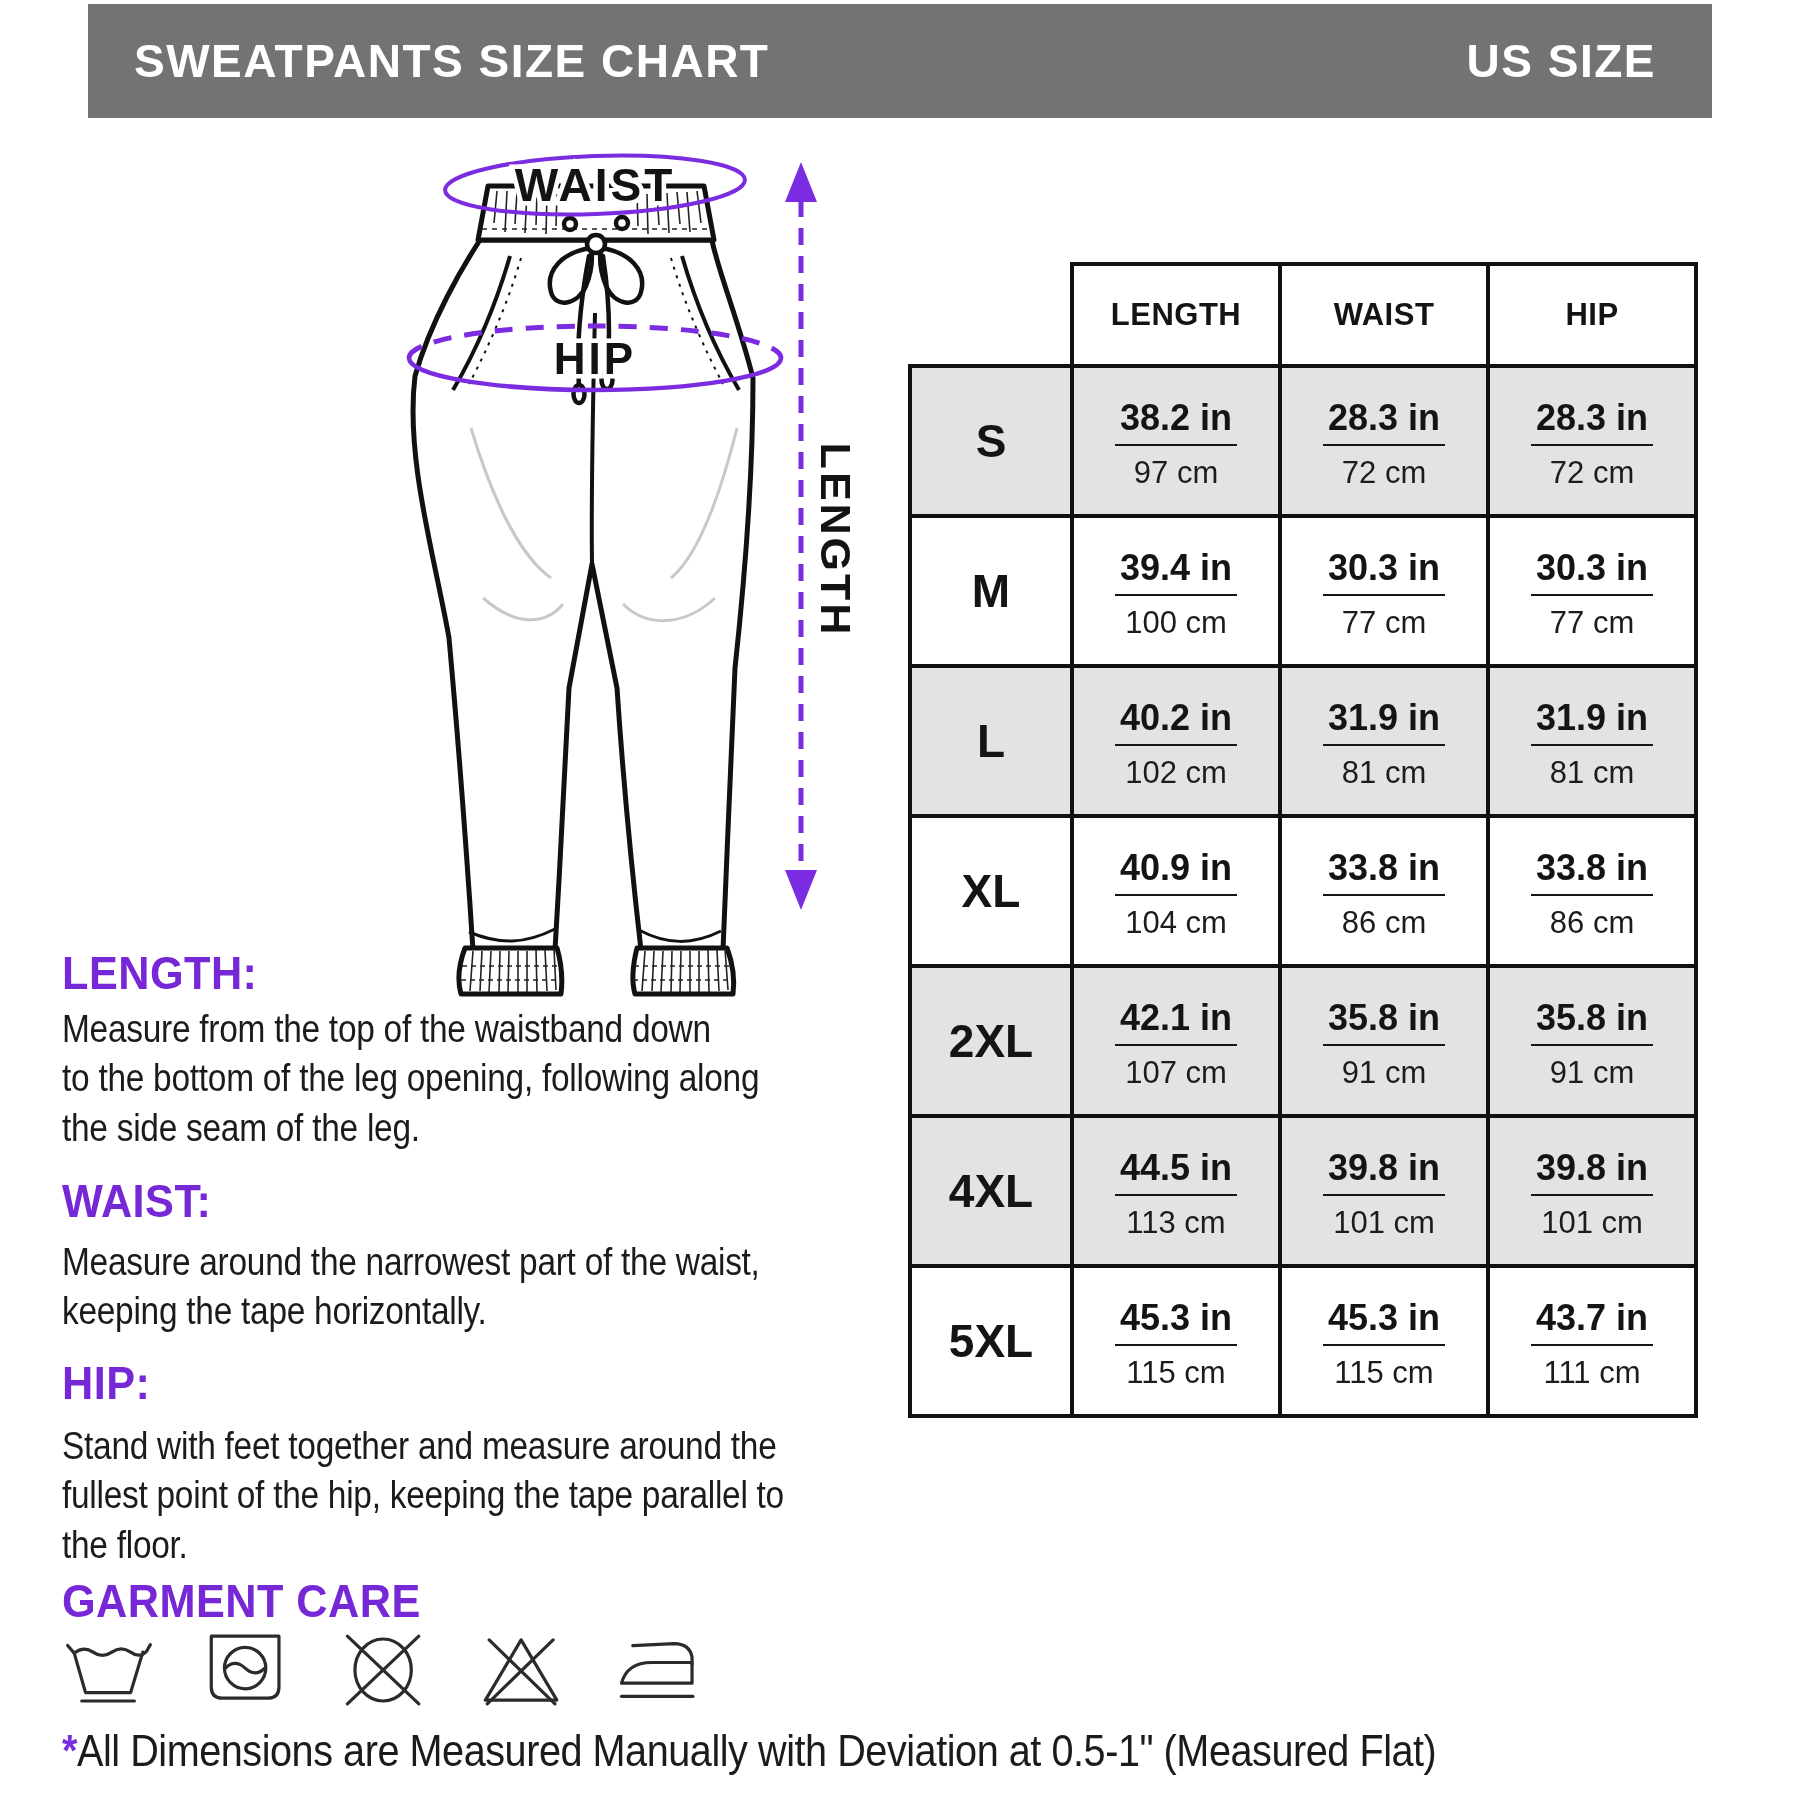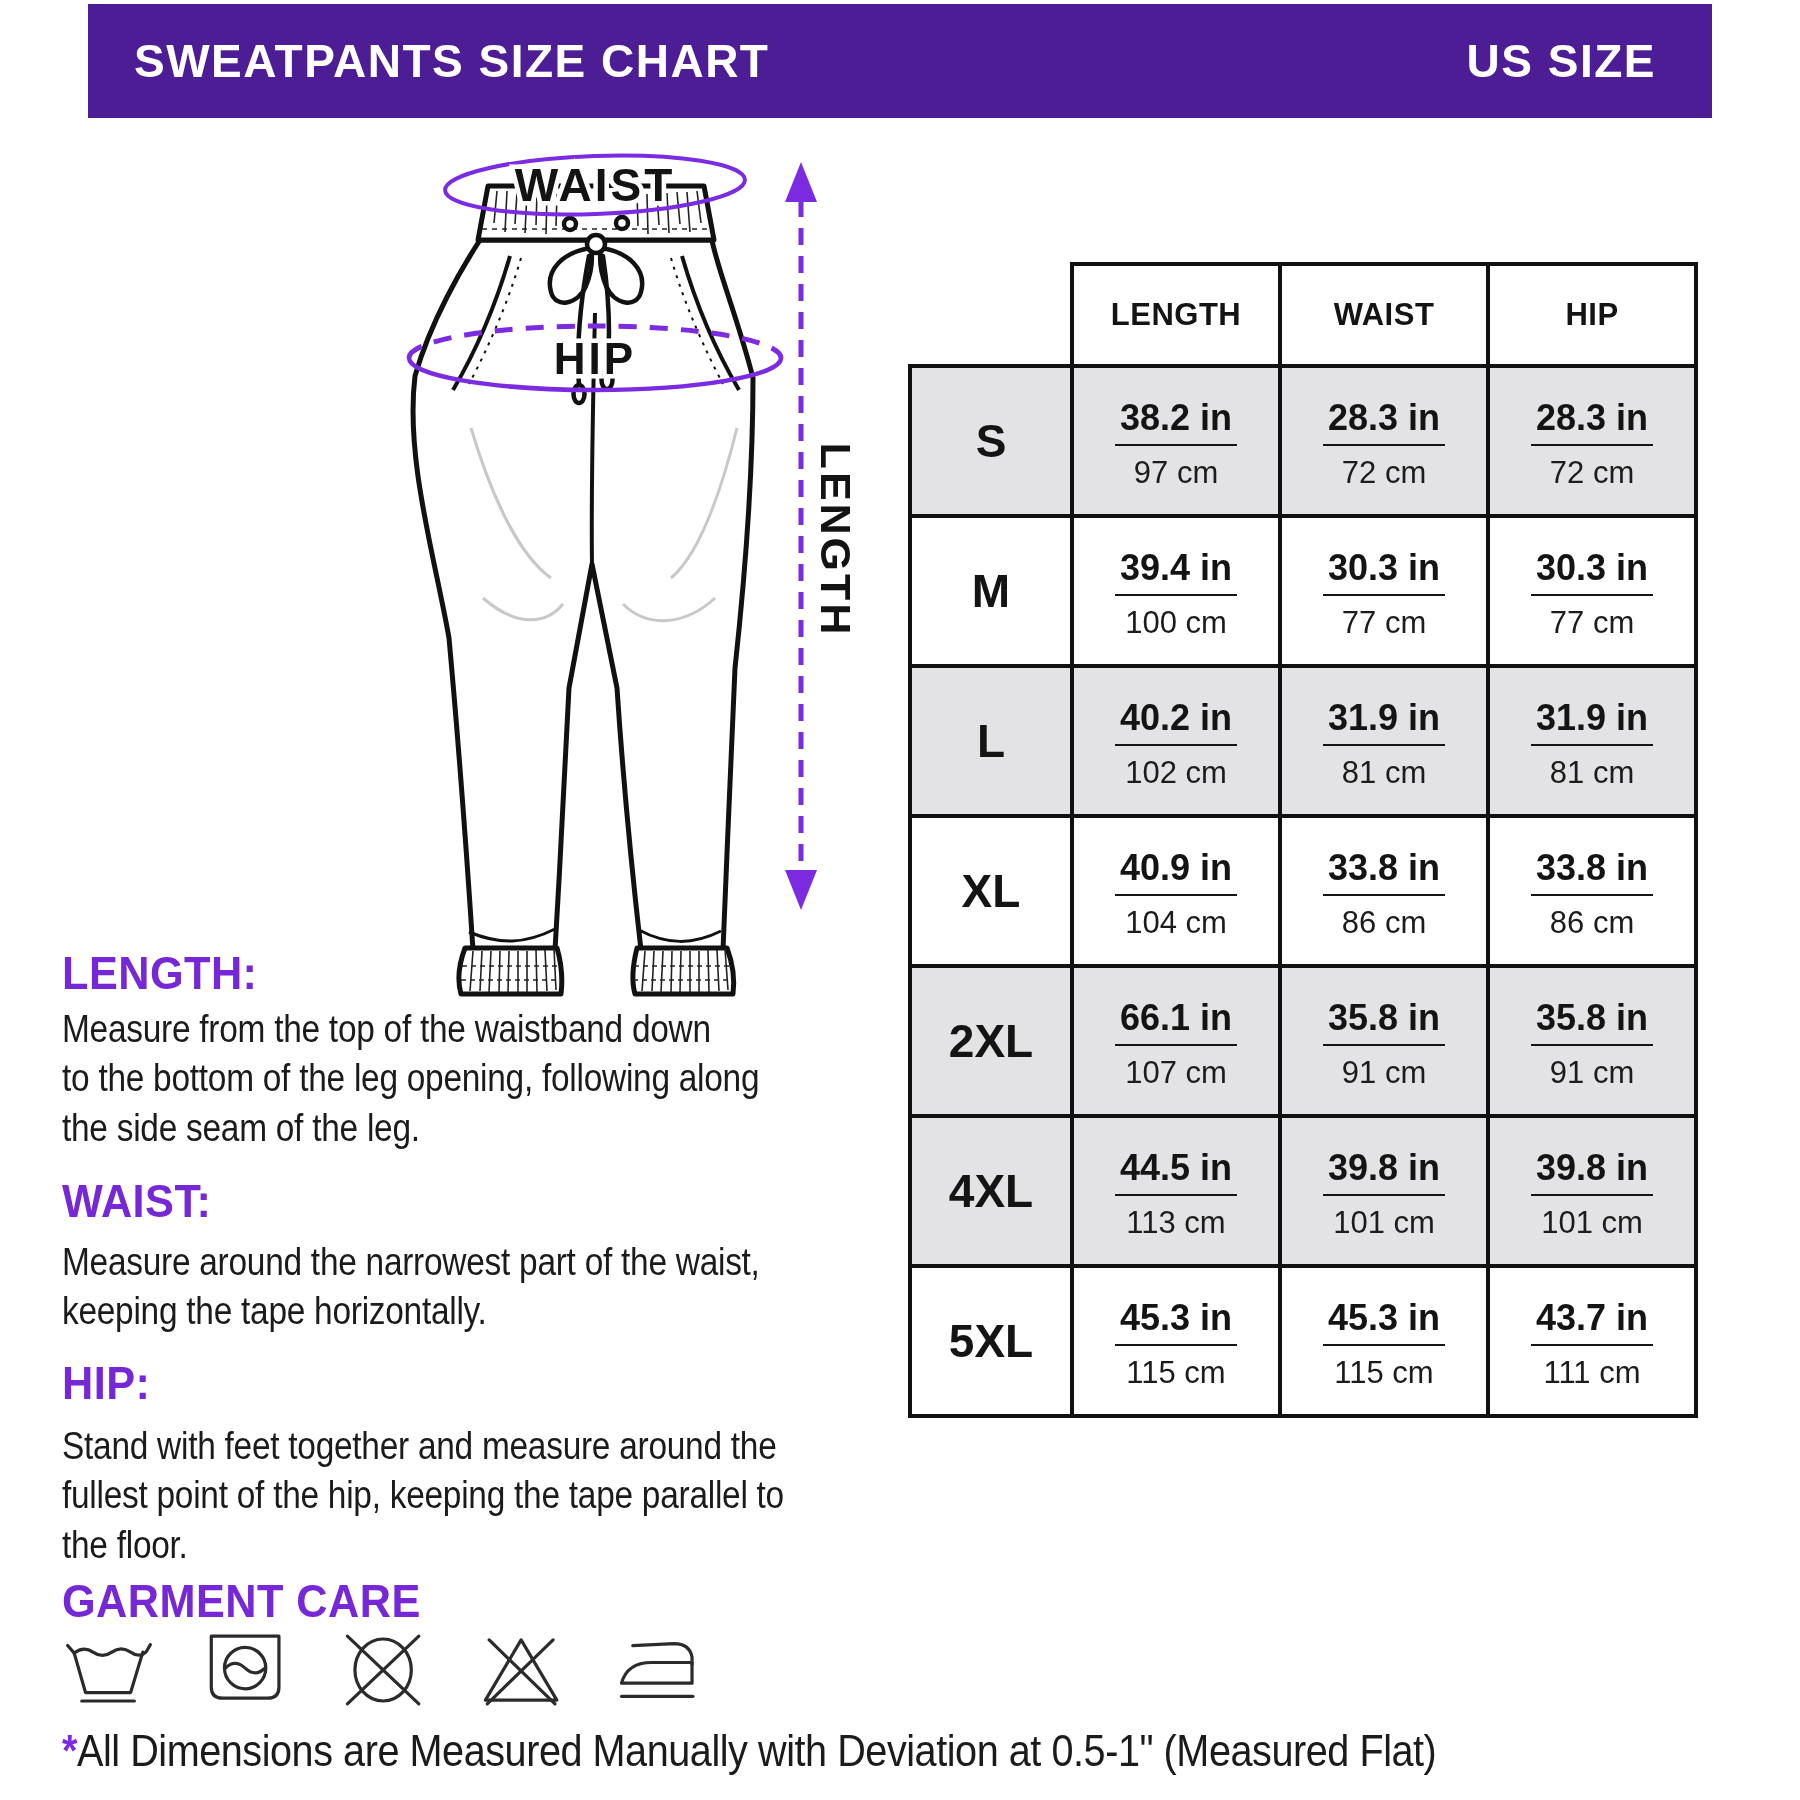--- a/index.html
+++ b/index.html
@@ -5,21 +5,21 @@
   html,body{margin:0;padding:0;}
   body{
     width:1800px;height:1800px;position:relative;background:#ffffff;
     font-family:"Liberation Sans",sans-serif;color:#161616;overflow:hidden;
   }
   .stage{position:absolute;left:0;top:0;width:1800px;height:1800px;}
 
   
   .header-bar{
     position:absolute;left:88px;top:4px;width:1624px;height:114px;
-    background:#4c1d95;display:flex;align-items:center;justify-content:space-between;
+    background:#737373;display:flex;align-items:center;justify-content:space-between;
     padding:0 56px 0 46px;box-sizing:border-box;
   }
   .header-title,.header-region{
     color:#ffffff;font-weight:bold;font-size:46px;letter-spacing:1.5px;white-space:nowrap;
   }
 
   
   .figure{position:absolute;left:355px;top:128px;width:520px;height:900px;}
 
   
@@ -176,21 +176,21 @@
       <td><span class="inval">31.9 in</span><div class="cmval">81 cm</div></td>
     </tr>
     <tr class="body-row">
       <td class="size-cell">XL</td>
       <td><span class="inval">40.9 in</span><div class="cmval">104 cm</div></td>
       <td><span class="inval">33.8 in</span><div class="cmval">86 cm</div></td>
       <td><span class="inval">33.8 in</span><div class="cmval">86 cm</div></td>
     </tr>
     <tr class="body-row gray">
       <td class="size-cell">2XL</td>
-      <td><span class="inval">66.1 in</span><div class="cmval">107 cm</div></td>
+      <td><span class="inval">42.1 in</span><div class="cmval">107 cm</div></td>
       <td><span class="inval">35.8 in</span><div class="cmval">91 cm</div></td>
       <td><span class="inval">35.8 in</span><div class="cmval">91 cm</div></td>
     </tr>
     <tr class="body-row gray">
       <td class="size-cell">4XL</td>
       <td><span class="inval">44.5 in</span><div class="cmval">113 cm</div></td>
       <td><span class="inval">39.8 in</span><div class="cmval">101 cm</div></td>
       <td><span class="inval">39.8 in</span><div class="cmval">101 cm</div></td>
     </tr>
     <tr class="body-row">

